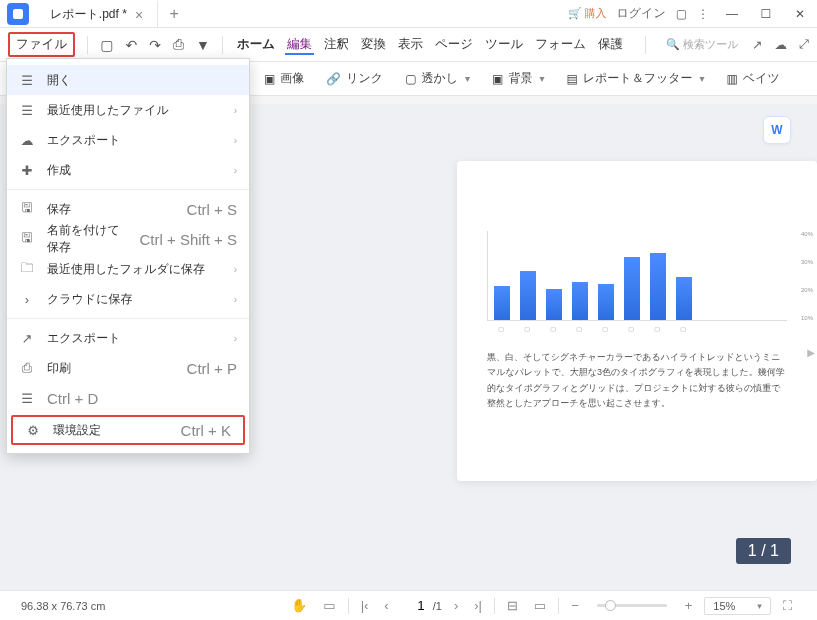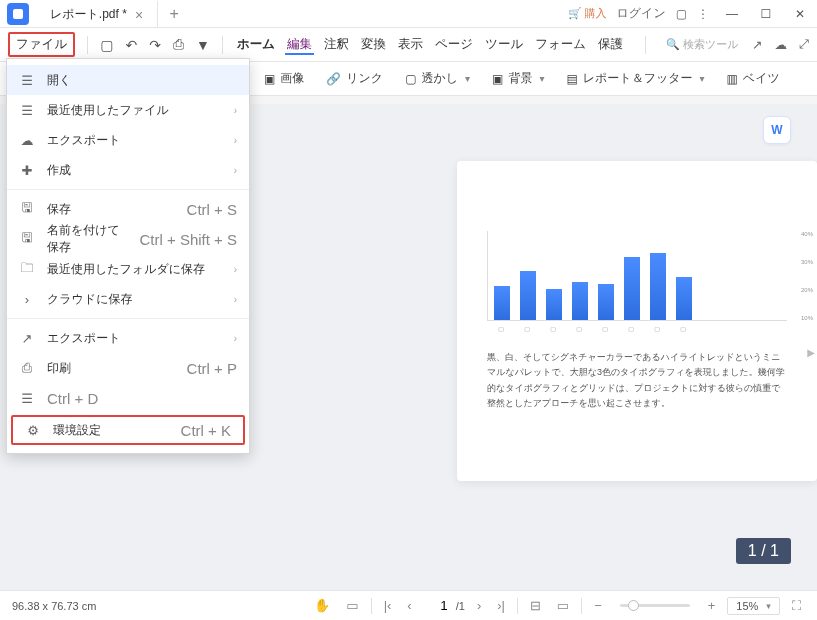--- a/index.html
+++ b/index.html
@@ -40,28 +40,28 @@
 .chart .bar { width: 16px; background: linear-gradient(#4a8cff, #2d6de0); }
 .chart-labels { display: flex; gap: 10px; padding: 4px 6px 0; font-size: 6px; color: #999; }
 .chart-labels span { width: 16px; text-align: center; }
 .chart-y { position: absolute; right: -26px; top: 0; height: 90px; display: flex; flex-direction: column; justify-content: space-between; font-size: 6px; color: #999; }
 .page-text { font-size: 9px; color: #555; line-height: 1.7; margin-top: 18px; }
 
 .float-w { position: absolute; top: 116px; right: 26px; width: 28px; height: 28px; background: #fff; border: 1px solid #d4e3ff; border-radius: 6px; display: flex; align-items: center; justify-content: center; color: #3a7cf8; font-weight: bold; font-size: 12px; box-shadow: 0 1px 3px rgba(0,0,0,0.06); }
 
 .page-indicator { position: absolute; right: 26px; bottom: 56px; background: #42506b; color: #fff; padding: 4px 12px; border-radius: 3px; font-size: 16px; }
 
-.statusbar { position: absolute; bottom: 0; left: 0; right: 0; height: 30px; background: #fff; border-top: 1px solid #e5e5e5; display: flex; align-items: center; padding: 0 12px; font-size: 11px; color: #555; gap: 8px; }
+.statusbar { position: absolute; bottom: 0; left: 0; right: 0; height: 30px; background: #fff; border-top: 1px solid #e5e5e5; display: flex; align-items: center; padding: 0 21px; font-size: 11px; color: #555; gap: 8px; }
 .statusbar .sb-spacer { flex: 1; }
 .statusbar .sb-icon { color: #888; font-size: 13px; padding: 0 4px; }
 .statusbar .sb-sep { width: 1px; height: 16px; background: #e0e0e0; }
 .statusbar .page-input { width: 24px; text-align: right; border: none; }
 .statusbar .slider { width: 70px; height: 3px; background: #ddd; border-radius: 2px; position: relative; margin: 0 6px; }
 .statusbar .slider .thumb { position: absolute; left: 8px; top: -4px; width: 11px; height: 11px; background: #fff; border: 1px solid #bbb; border-radius: 50%; }
-.statusbar .zoom-box { border: 1px solid #ddd; padding: 2px 8px; border-radius: 2px; display: flex; align-items: center; gap: 8px; justify-content: flex-end; }
+.statusbar .zoom-box { border: 1px solid #ddd; padding: 2px 8px; border-radius: 2px; display: flex; align-items: center; gap: 22px; justify-content: flex-end; }
 
 .dropdown { position: absolute; top: 58px; left: 6px; width: 244px; background: #fff; border: 1px solid #d7d7d7; box-shadow: 0 4px 14px rgba(0,0,0,0.18); padding: 6px 0; z-index: 50; }
 .dropdown .row { display: flex; align-items: center; height: 30px; padding: 0 12px; gap: 12px; font-size: 12px; color: #333; cursor: pointer; }
 .dropdown .row.hover { background: #eef4ff; }
 .dropdown .row.highlight { border: 2px solid #e0423e; margin: 2px 4px; border-radius: 2px; height: 30px; }
 .dropdown .row .icn { width: 16px; text-align: center; color: #666; font-size: 13px; }
 .dropdown .row .lbl { flex: 1; }
 .dropdown .row .shortcut { color: #888; font-size: 15px; }
 .dropdown .row .sub { color: #aaa; font-size: 10px; }
 .dropdown hr { border: none; border-top: 1px solid #eee; margin: 4px 0; }

